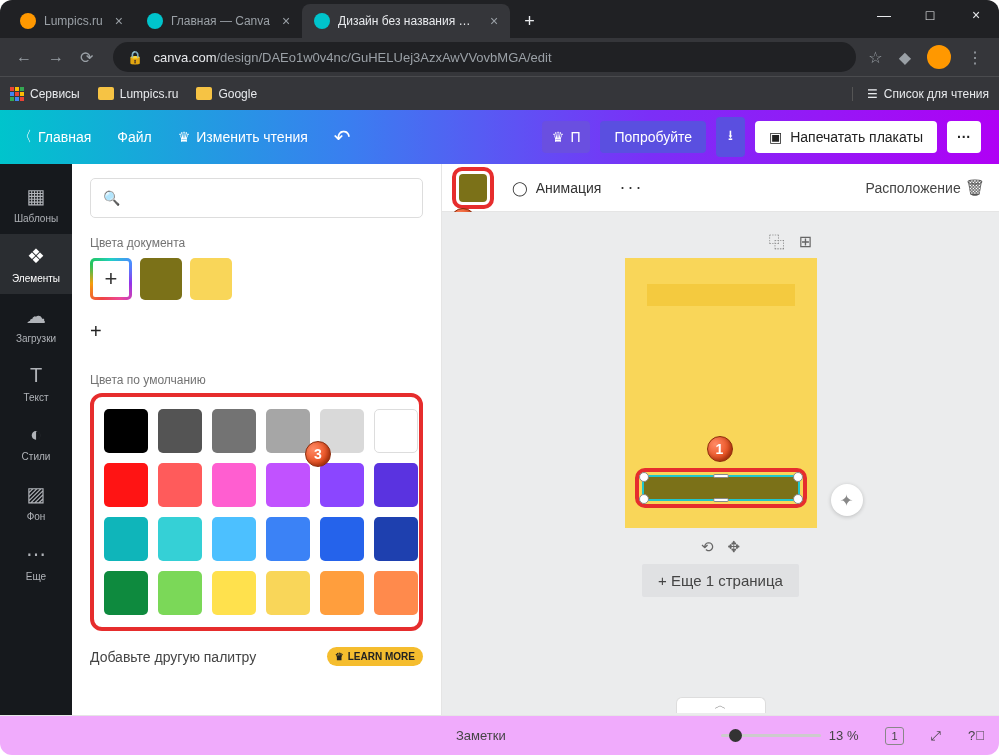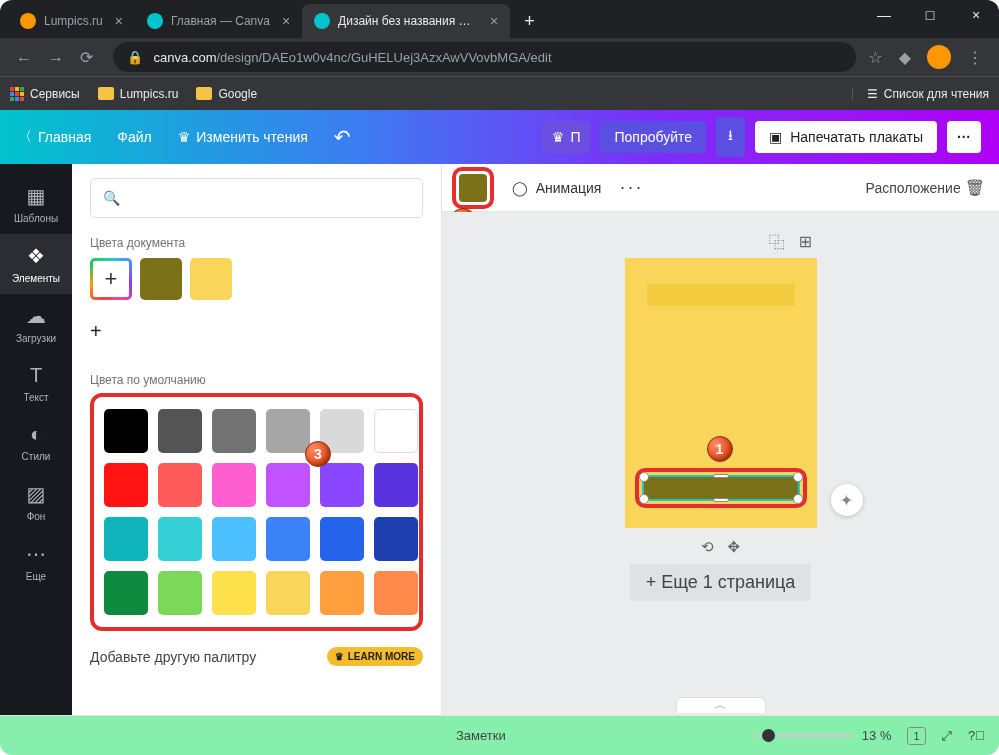--- a/index.html
+++ b/index.html
@@ -78,24 +78,24 @@
 .poster .top-band { position:absolute; top:26px; left:22px; right:22px; height:22px; background:#f4ca3f; }
 .sel-wrap { position:absolute; bottom:20px; left:10px; right:10px; }
 .sel-outer { border:4px solid #e62d2d; border-radius:10px; padding:3px; }
 .sel-inner { border:2px solid #20c5cb; position:relative; background:#7b7118; height:26px; }
 .handle { position:absolute; width:10px; height:10px; background:#fff; border:1px solid #888; border-radius:50%; }
 .h-tl{top:-5px;left:-5px}.h-tr{top:-5px;right:-5px}.h-bl{bottom:-5px;left:-5px}.h-br{bottom:-5px;right:-5px}
 .h-mid { position:absolute; width:16px; height:4px; background:#fff; border:1px solid #888; border-radius:3px; left:50%; transform:translateX(-50%);}
 .h-mt{top:-3px}.h-mb{bottom:-3px}
 .regen { position:absolute; right:-46px; bottom:12px; width:32px; height:32px; background:#fff; border-radius:50%; box-shadow:0 1px 4px rgba(0,0,0,.2); display:flex; align-items:center; justify-content:center; color:#888; }
 .below-tools { display:flex; gap:14px; color:#666; font-size:15px; margin-top:10px; }
-.addpage { background:#e0e1e3; padding:8px 16px; border-radius:2px; font-size:18px; color:#444; margin-top:8px; }
+.addpage { background:#e0e1e3; padding:8px 16px; border-radius:2px; font-size:15px; color:#444; margin-top:8px; }
 .collapse-bar { position:absolute; bottom:2px; left:50%; transform:translateX(-50%); width:90px; height:16px; background:#fff; border:1px solid #ddd; border-bottom:none; border-radius:6px 6px 0 0; display:flex; align-items:center; justify-content:center; color:#888; font-size:12px; }
 
-.footer { height:40px; border-top:1px solid #e5e5e5; display:flex; align-items:center; padding:0 14px; gap:16px; font-size:13px; color:#444; background:#86efac; }
+.footer { height:40px; border-top:1px solid #e5e5e5; display:flex; align-items:center; padding:0 14px; gap:27px; font-size:13px; color:#444; background:#f0abfc; }
 .footer .notes { margin-left:442px; }
 .slider { display:flex; align-items:center; gap:8px; margin-left:auto; }
 .slider-track { width:100px; height:3px; background:#ccc; border-radius:2px; position:relative; }
 .slider-thumb { position:absolute; left:8px; top:-5px; width:13px; height:13px; background:#333; border-radius:50%; }
 .marker { width:26px; height:26px; border-radius:50%; background:radial-gradient(circle at 30% 30%,#ff8a65,#e64a19 70%,#bf360c); color:#fff; display:flex; align-items:center; justify-content:center; font-weight:700; font-size:14px; border:1px solid #8a2a0a; box-shadow:inset -2px -2px 4px rgba(0,0,0,.3); position:absolute; }
 </style>
 </head>
 <body>
 
 <div class="titlebar">

